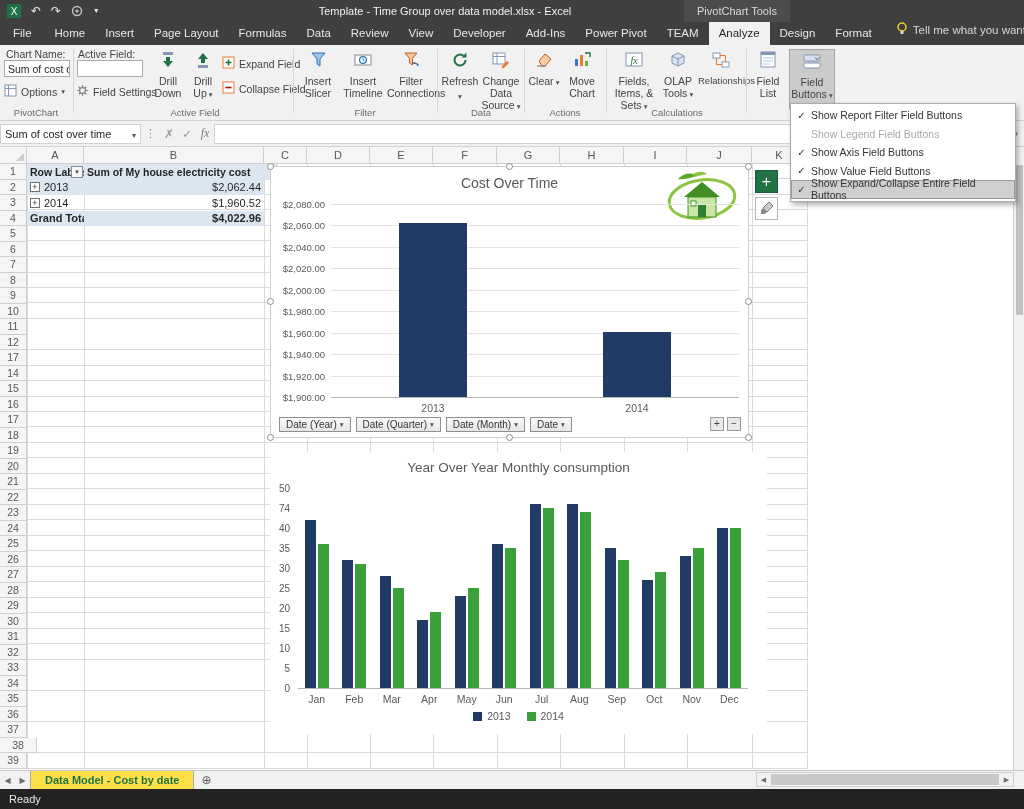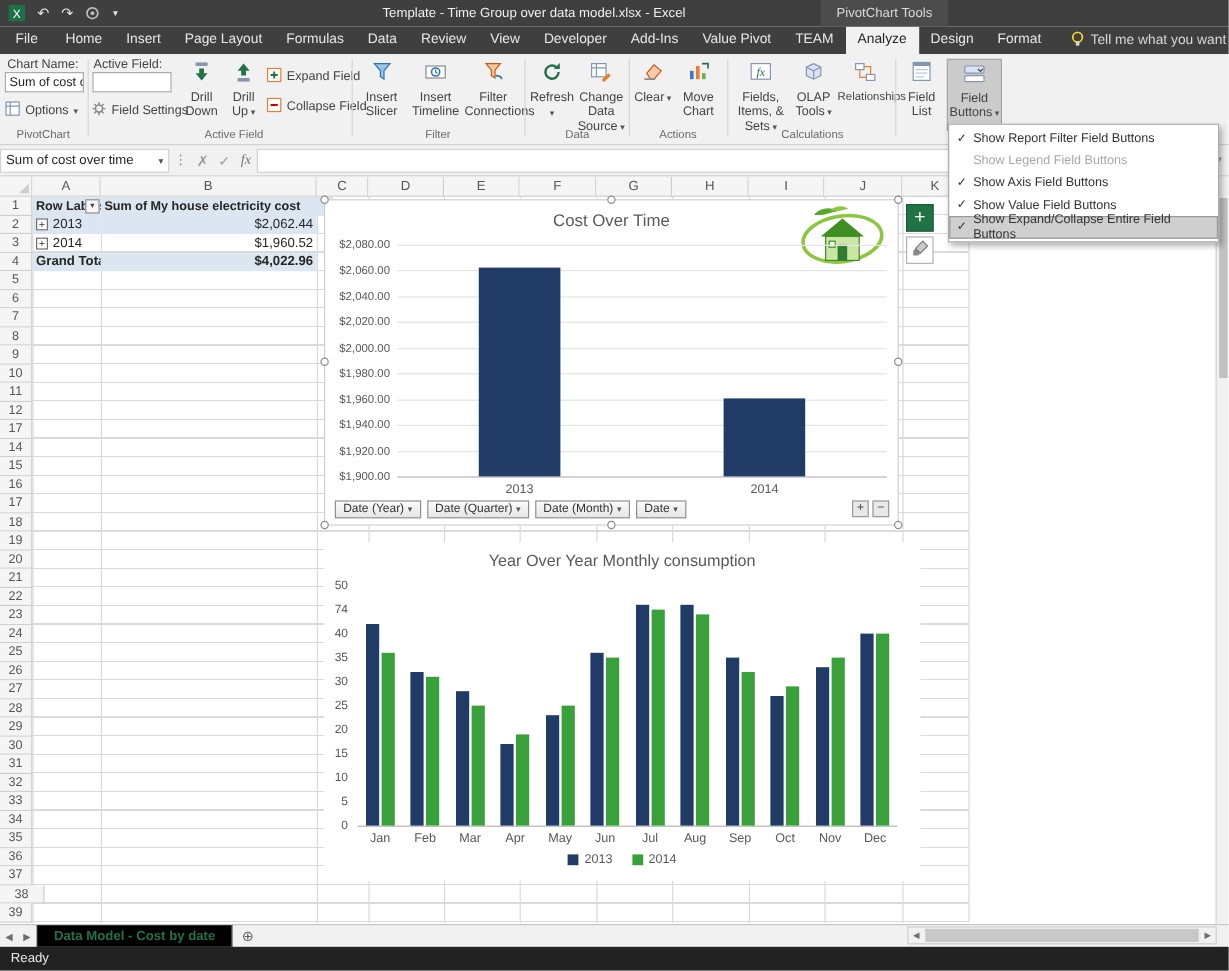--- a/index.html
+++ b/index.html
@@ -5,21 +5,21 @@
 *{box-sizing:border-box;margin:0;padding:0}
 html,body{width:1024px;height:809px}
 body{position:relative;overflow:hidden;background:#fff;font-family:"Liberation Sans","DejaVu Sans",sans-serif;font-size:11px;color:#262626}
 
 #titlebar{position:absolute;left:0;top:0;width:1024px;height:22px;background:#3f3f3f;display:flex;align-items:center;z-index:20}
 .qat{display:flex;align-items:center;gap:10px;padding-left:7px}
 .qicon{height:16px;display:flex;align-items:center;justify-content:center;color:#e6e6e6;font-size:12px;line-height:16px}
 #title-text{position:absolute;left:230px;width:430px;text-align:center;font-size:11px;color:#f0f0f0;line-height:22px;white-space:nowrap;overflow:hidden}
 #ctx-tool{position:absolute;left:684px;top:0;height:22px;line-height:22px;padding:0 13px;background:#4c4c4c;color:#dadada;font-size:11px}
 
-#tabrow{position:absolute;left:0;top:22px;width:1024px;height:23px;background:#3f3f3f;display:flex;align-items:center;z-index:19}
+#tabrow{position:absolute;left:0;top:22px;width:1024px;height:23px;background:#3f3f3f;display:flex;align-items:flex-start;z-index:19}
 .rtab{height:23px;line-height:23px;padding:0 10px;color:#e8e8e8;font-size:11.5px;cursor:pointer;white-space:nowrap}
 .rtab.file{padding:0 13px}
 .rtab.active{background:#f1f1f1;color:#262626}
 #tellme{display:flex;align-items:center;gap:5px;margin-left:14px;color:#d8d8d8;font-size:11.5px;white-space:nowrap}
 
 #ribbon{position:absolute;left:0;top:45px;width:1024px;height:76px;background:#f1f1f1;border-bottom:1px solid #d2d2d2;z-index:10}
 .rlabel{position:absolute;font-size:10.5px;color:#444;white-space:nowrap}
 .rinput{position:absolute;height:17px;background:#fff;border:1px solid #ababab;font-size:10.5px;color:#262626;padding:1px 3px;line-height:14px;white-space:nowrap;overflow:hidden}
 .smallbtn{position:absolute;display:flex;align-items:center;gap:4px;font-size:10.5px;color:#444;cursor:pointer;white-space:nowrap}
 .bigbtn{position:absolute;top:4px;height:60px;text-align:center;cursor:pointer;padding-top:2px}
@@ -74,21 +74,21 @@
 #fbmenu{position:absolute;left:790px;top:103px;width:226px;background:#fff;border:1px solid #ababab;box-shadow:2px 3px 5px rgba(0,0,0,.3);padding:2px 0;z-index:100}
 .mitem{display:flex;align-items:center;height:18.5px;font-size:10.5px;color:#333;cursor:pointer;border:1px solid transparent}
 .mitem .mcheck{width:19px;text-align:center;font-size:10px;color:#333;flex:none}
 .mitem.disabled{color:#a8a8a8}
 .mitem.hl{background:#cfcfcf;border-color:#9a9a9a}
 
 #vscroll{position:absolute;right:0;top:0;width:11px;height:623px;background:#f1f1f1;border-left:1px solid #d4d4d4;z-index:8}
 #vthumb{position:absolute;left:2px;top:18px;width:7px;height:150px;background:#c1c1c1}
 #sheettabs{position:absolute;left:0;top:770px;width:1024px;height:19px;background:#f1f1f1;border-top:1px solid #c6c6c6;display:flex;align-items:stretch;z-index:9}
 .navarr{width:15px;display:flex;align-items:center;justify-content:center;color:#6d6d6d;font-size:8px}
-#activetab{background:#000000;border-left:1px solid #ababab;border-right:1px solid #ababab;color:#217346;font-weight:bold;font-size:11px;display:flex;align-items:center;padding:0 14px;white-space:nowrap}
+#activetab{background:#fde047;border-left:1px solid #ababab;border-right:1px solid #ababab;color:#217346;font-weight:bold;font-size:11px;display:flex;align-items:center;padding:0 14px;white-space:nowrap}
 #addsheet{width:24px;display:flex;align-items:center;justify-content:center;color:#5f5f5f;font-size:12px}
 #hscroll{position:absolute;right:10px;top:772px;width:258px;height:15px;background:#f1f1f1;border:1px solid #cfcfcf;z-index:10;display:flex;align-items:center}
 #hscroll .arr{width:13px;text-align:center;font-size:7px;color:#6d6d6d}
 #hthumb{height:11px;flex:1;margin:0 1px;background:#c8c8c8}
 #statusbar{position:absolute;left:0;top:789px;width:1024px;height:20px;background:#222;color:#e8e8e8;display:flex;align-items:center;font-size:11px;z-index:20}
 #statusbar span{padding-left:9px}
 </style>
 </head>
 <body>
 
@@ -119,21 +119,21 @@
       <div class="rtab file">File</div>
       <div class="rtab">Home</div>
       <div class="rtab">Insert</div>
       <div class="rtab">Page Layout</div>
       <div class="rtab">Formulas</div>
       <div class="rtab">Data</div>
       <div class="rtab">Review</div>
       <div class="rtab">View</div>
       <div class="rtab">Developer</div>
       <div class="rtab">Add-Ins</div>
-      <div class="rtab">Value Pivot</div>
+      <div class="rtab">Power Pivot</div>
       <div class="rtab">TEAM</div>
       <div class="rtab active">Analyze</div>
       <div class="rtab">Design</div>
       <div class="rtab">Format</div>
     </div>
   <div id="tellme">
     <span><svg width="12" height="13" viewBox="0 0 12 13">
           <circle cx="6" cy="5" r="4" fill="none" stroke="#f2d230" stroke-width="1.5"></circle>
           <rect x="4.5" y="9" width="3" height="3" fill="#d8d8d8"></rect>
         </svg></span>

